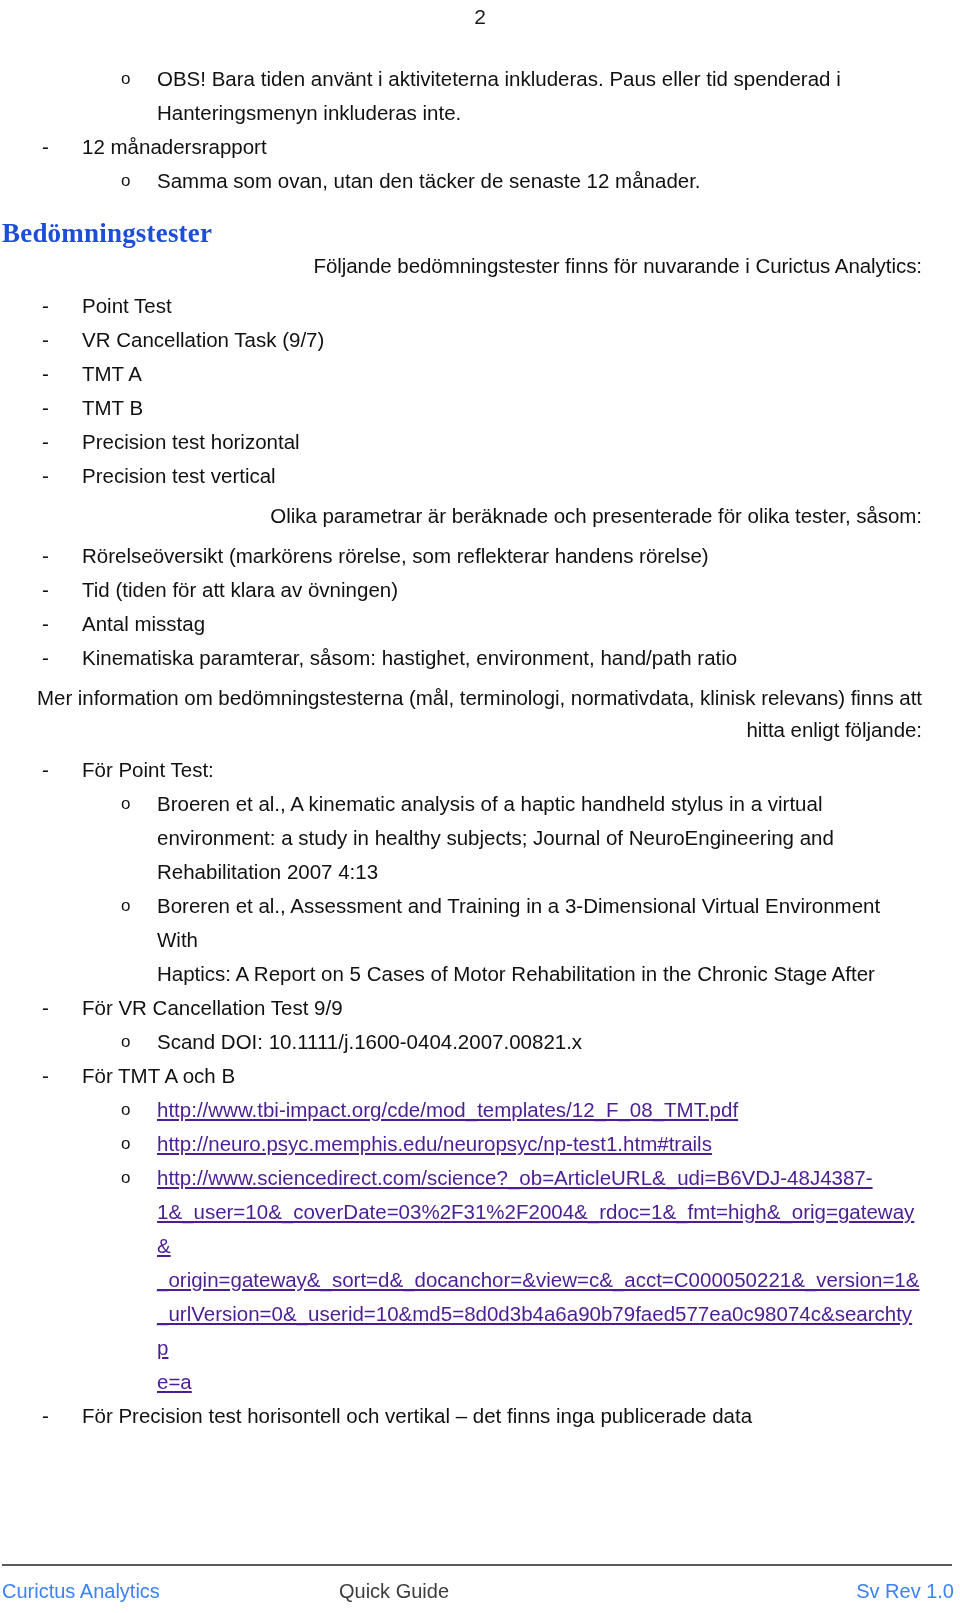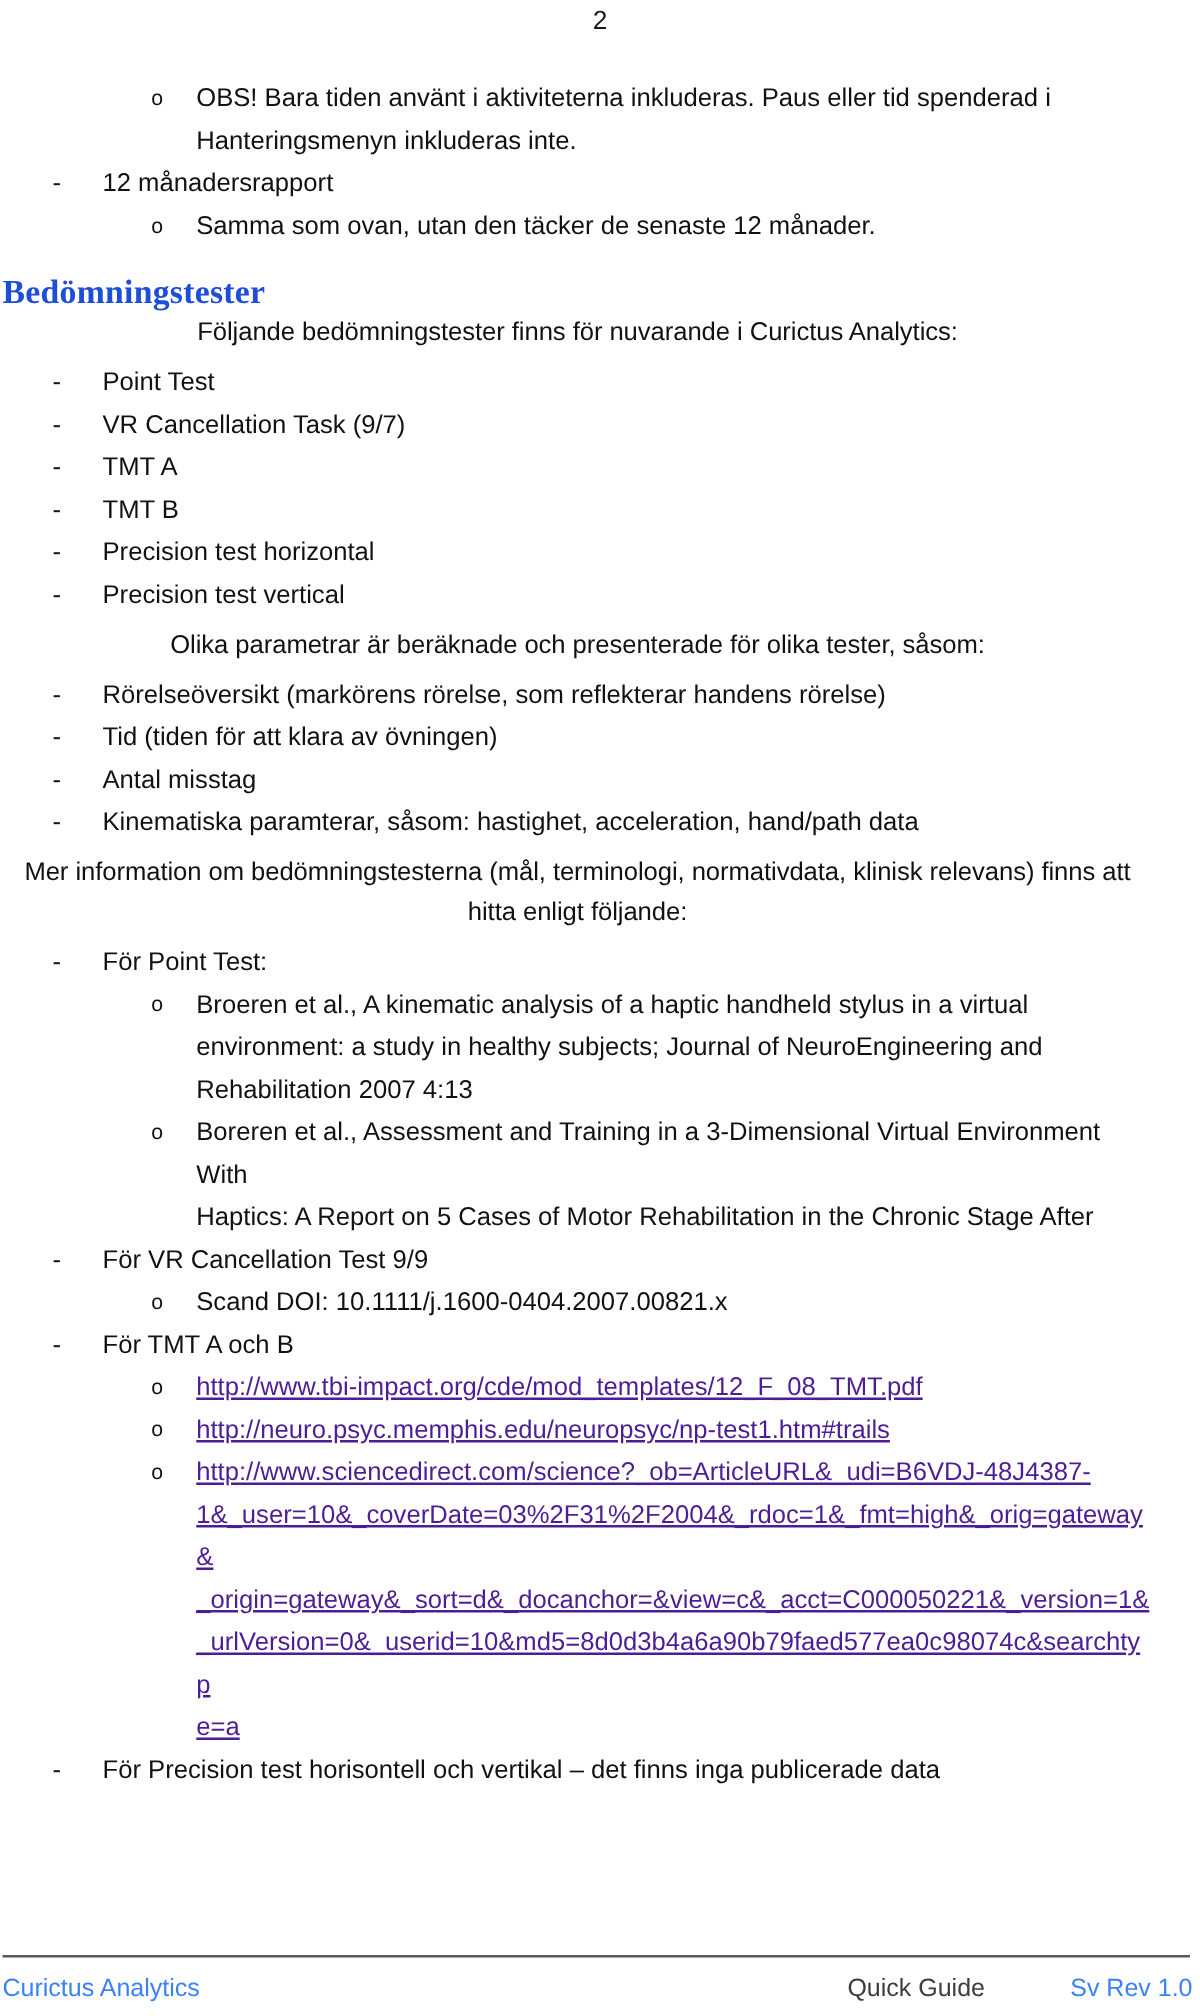--- a/index.html
+++ b/index.html
@@ -41,21 +41,21 @@
     top: 62px;
     width: 920px;
   }
 
   
   .para {
     font-size: 20.5px;
     line-height: 32px;
     color: #111111;
     margin: 0 0 0 0;
-    text-align: center;
+    text-align: right;
     letter-spacing: -0.05px;
   }
 
   .spacer-sm { height: 7px; }
   .spacer-lg { height: 18px; }
 
   
   .li1 {
     position: relative;
     padding-left: 80px;
@@ -137,21 +137,21 @@
     align-items: baseline;
     font-size: 20px;
     line-height: 28px;
     color: #3b82f6;
   }
   .footer-center {
     position: absolute;
     left: 0;
     bottom: 8px;
     width: 788px;
-    text-align: right;
+    text-align: center;
     font-size: 20px;
     line-height: 28px;
     color: #3d3d3d;
   }
   .footer-left { text-align: left; }
   .footer-right { text-align: right; }
 </style>
 </head>
 <body>
 
@@ -225,21 +225,21 @@
     <div class="li1">
       <span class="bullet">-</span>
       <span>Tid (tiden för att klara av övningen)</span>
     </div>
     <div class="li1">
       <span class="bullet">-</span>
       <span>Antal misstag</span>
     </div>
     <div class="li1">
       <span class="bullet">-</span>
-      <span>Kinematiska paramterar, såsom: hastighet, acceleration, hand/path data</span>
+      <span>Kinematiska paramterar, såsom: hastighet, environment, hand/path ratio</span>
     </div>
 
     <div class="spacer-sm"></div>
 
     <div class="para">Mer information om bedömningstesterna (mål, terminologi, normativdata, klinisk relevans) finns att</div>
     <div class="para">hitta enligt följande:</div>
 
     <div class="spacer-sm"></div>
 
     <div class="li1">

